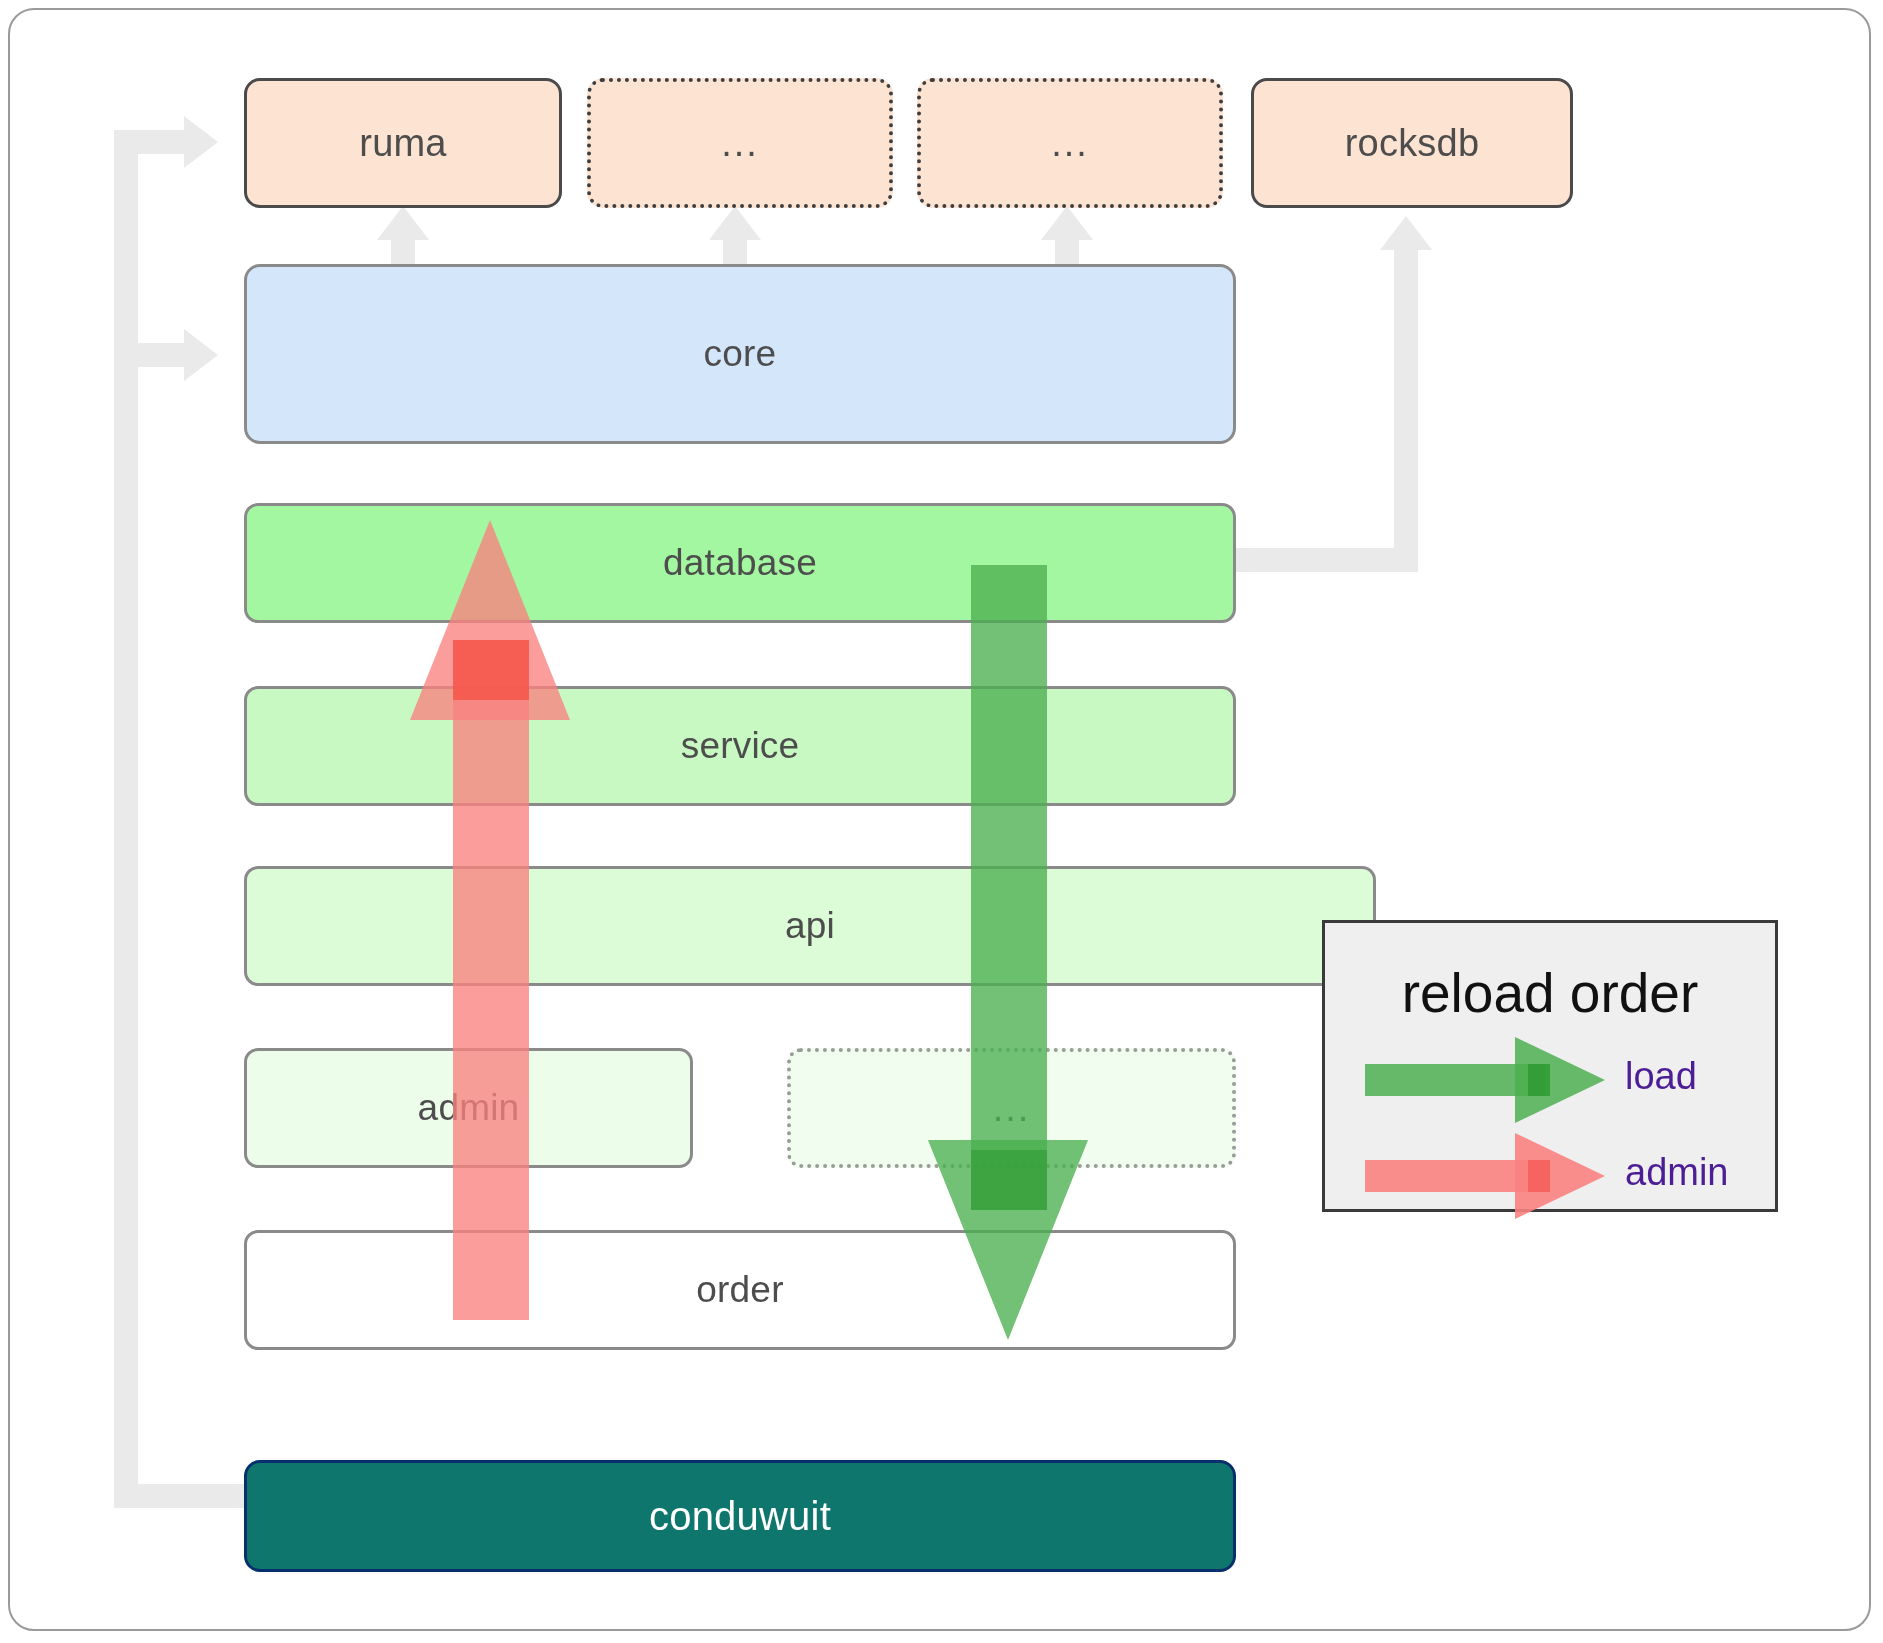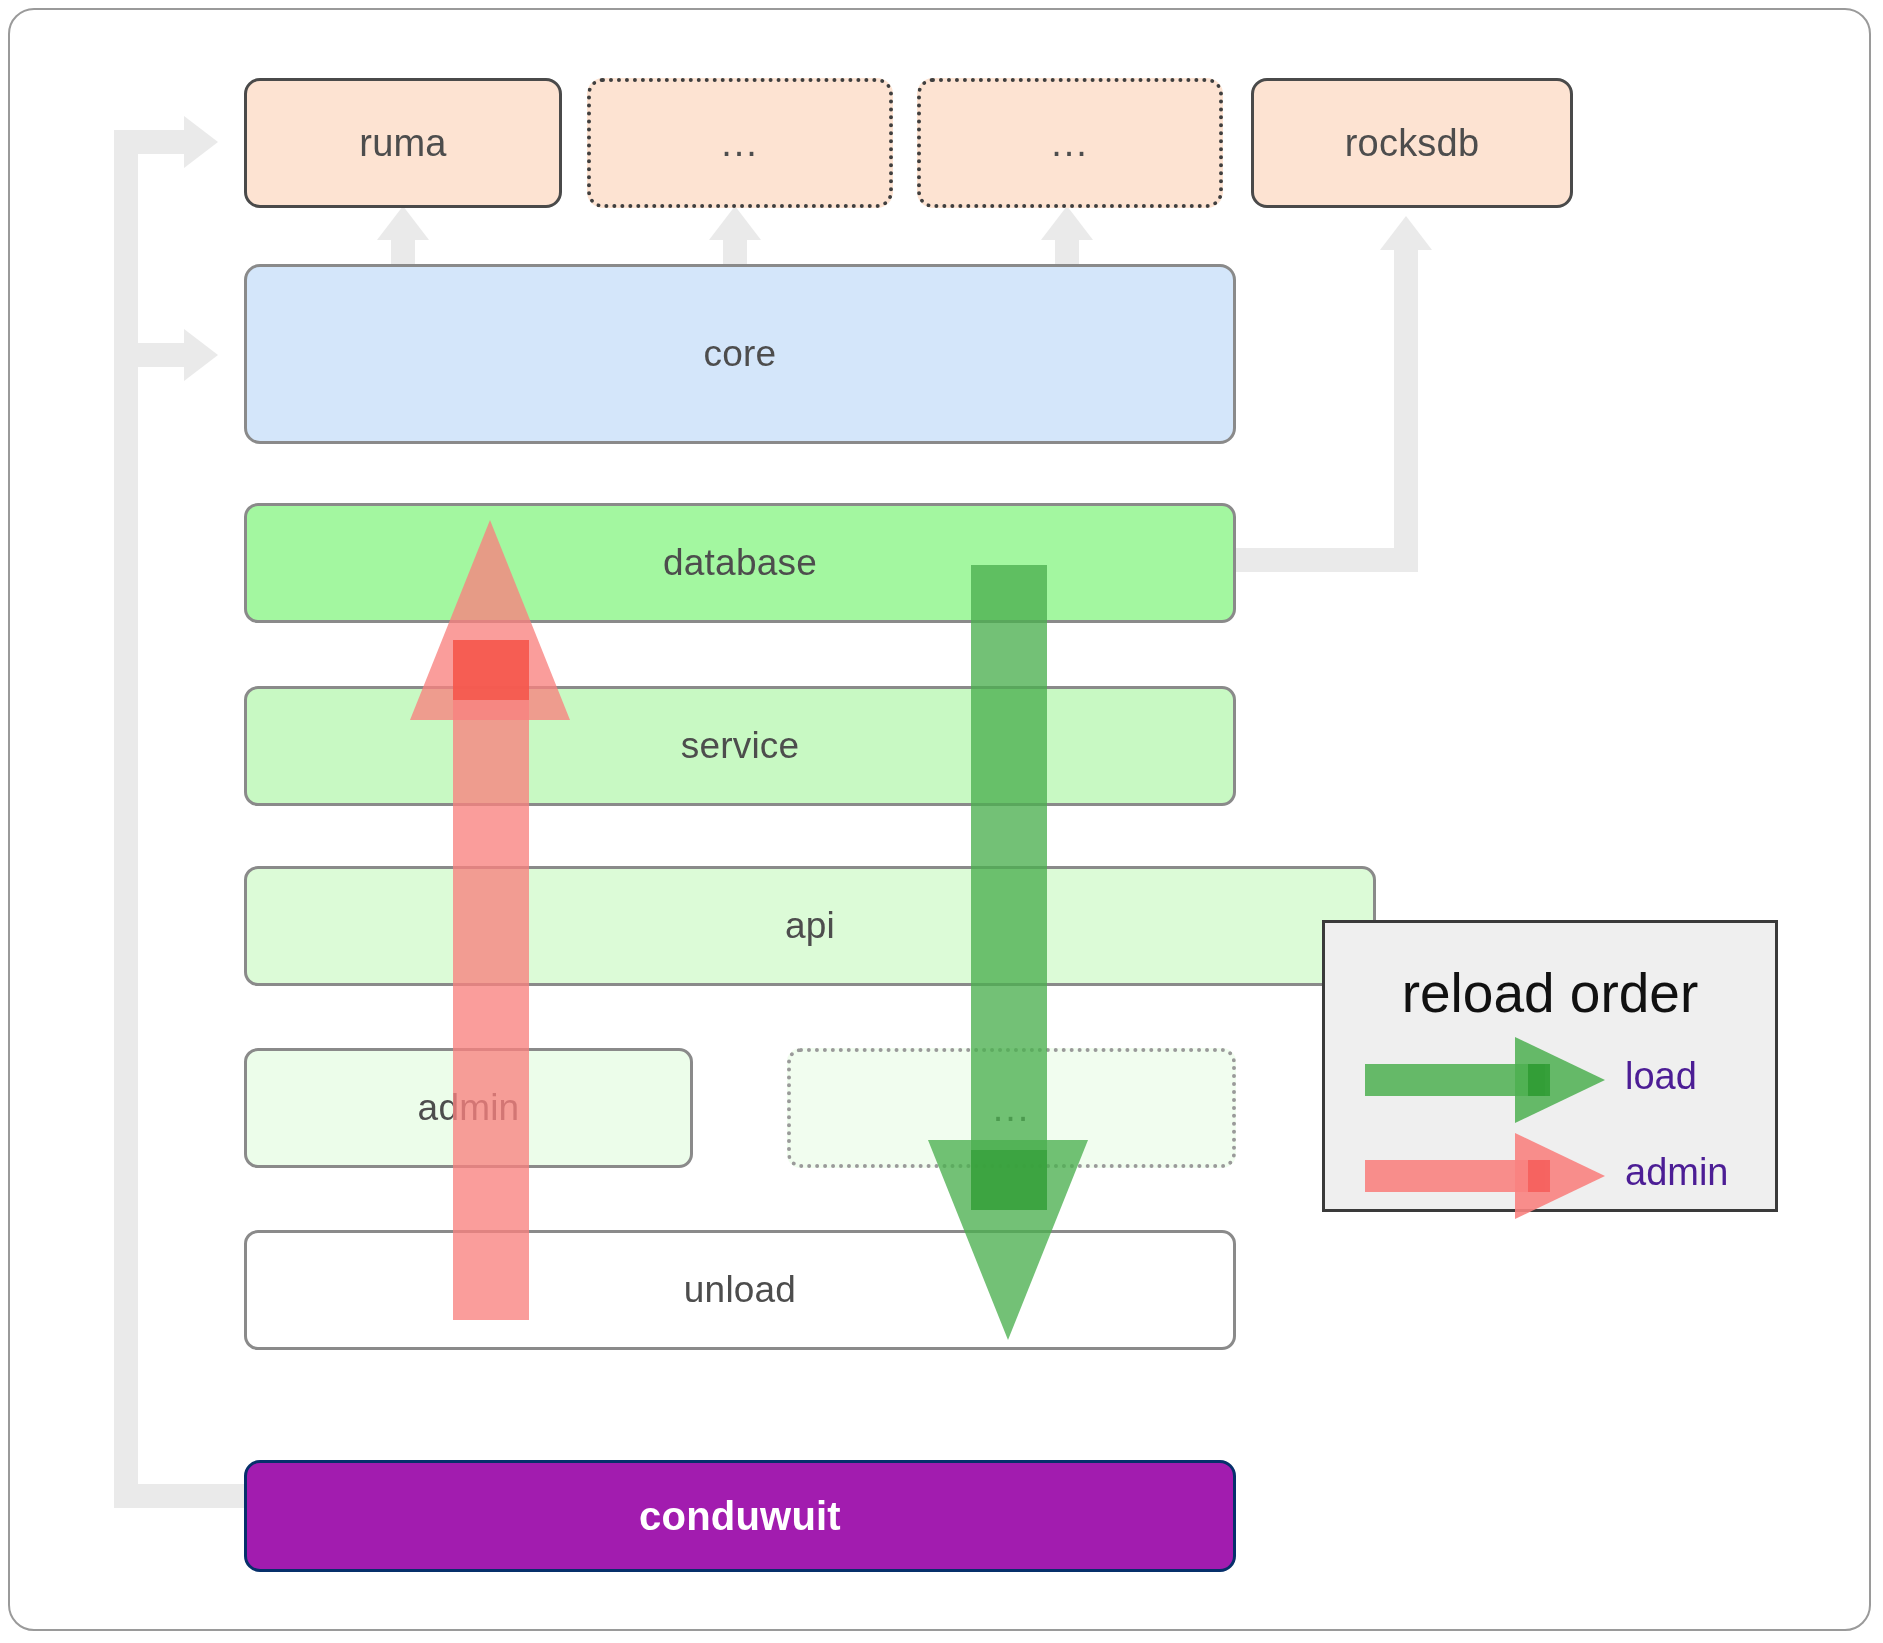--- a/index.html
+++ b/index.html
@@ -94,26 +94,26 @@
     background: #f1fdef;
     border: 4px dotted #9a9a9a;
     border-radius: 14px;
   }
   .router {
     background: #ffffff;
     border: 3px solid #8a8a8a;
     border-radius: 14px;
   }
   .conduwuit {
-    background: #a21caf;
+    background: #0f766e;
     border: 3px solid #06306b;
     border-radius: 16px;
     color: #ffffff;
     font-size: 40px;
-    font-weight: bold;
+    font-weight: normal;
   }
 
   
   .gconn {
     position: absolute;
     background: #eaeaea;
     z-index: 2;
   }
   .gconn-arrow {
     position: absolute;
@@ -240,21 +240,21 @@
 
   <div class="node admin" style="left:244px; top:1048px; width:449px; height:120px;">
     <span class="label">admin</span>
   </div>
 
   <div class="node ellipsis-layer" style="left:787px; top:1048px; width:449px; height:120px;">
     <span class="label dots">...</span>
   </div>
 
   <div class="node router" style="left:244px; top:1230px; width:992px; height:120px;">
-    <span class="label">unload</span>
+    <span class="label">order</span>
   </div>
 
   <div class="node conduwuit" style="left:244px; top:1460px; width:992px; height:112px;">
     <span class="label">conduwuit</span>
   </div>
 
   <svg class="bigarrow" style="left:380px; top:520px;" width="220" height="800" viewBox="0 0 220 800">
     <g fill="#f8827f" fill-opacity="0.78">
       <rect x="73" y="120" width="76" height="680"></rect>
       <polygon points="110,0 190,200 30,200"></polygon>

